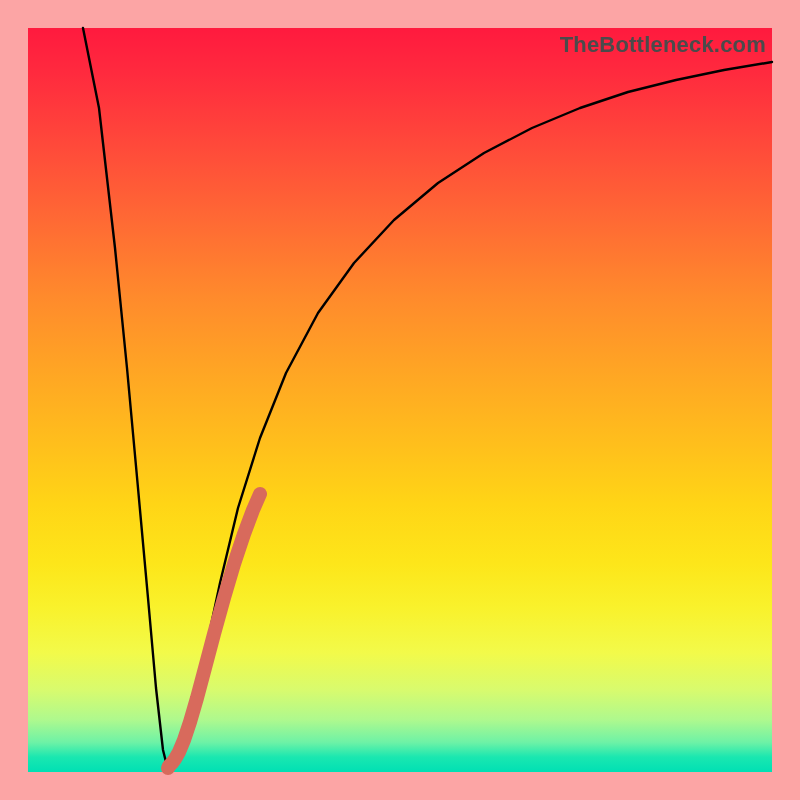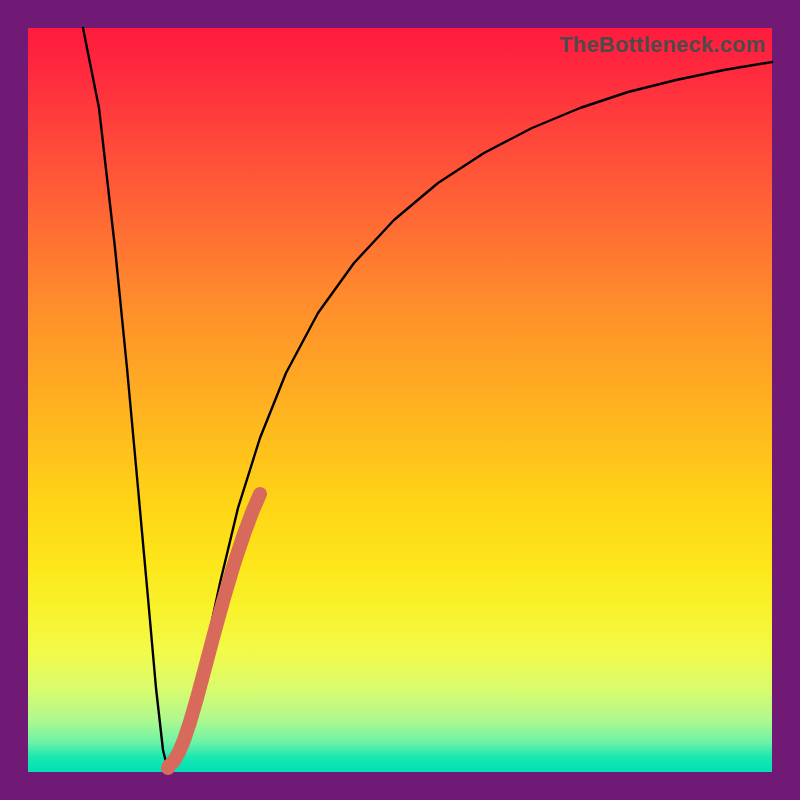--- a/index.html
+++ b/index.html
@@ -8,21 +8,21 @@
     width: 800px;
     height: 800px;
     overflow: hidden;
     background: #000;
     font-family: Arial, Helvetica, sans-serif;
   }
   .frame {
     position: relative;
     width: 800px;
     height: 800px;
-    background: #701a75;
+    background: #fca5a5;
   }
   .plot {
     position: absolute;
     left: 28px;
     top: 28px;
     width: 744px;
     height: 744px;
     background: linear-gradient(to bottom,
       #ff1a3e 0%,
       #ff2a3e 6%,

